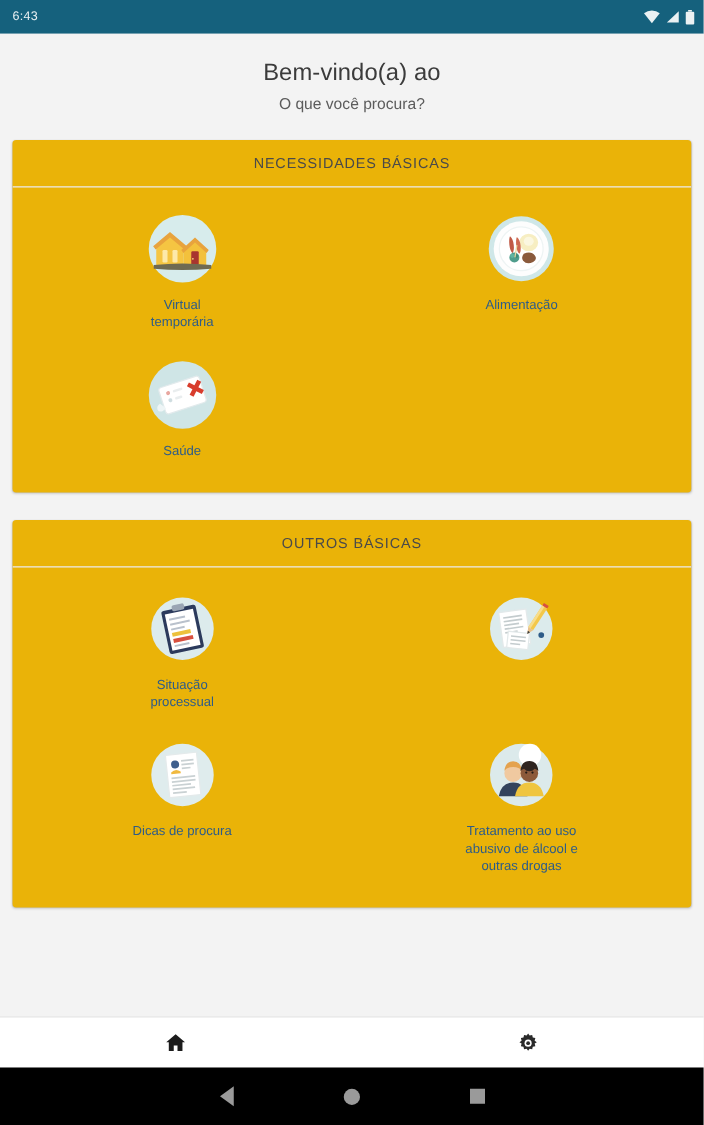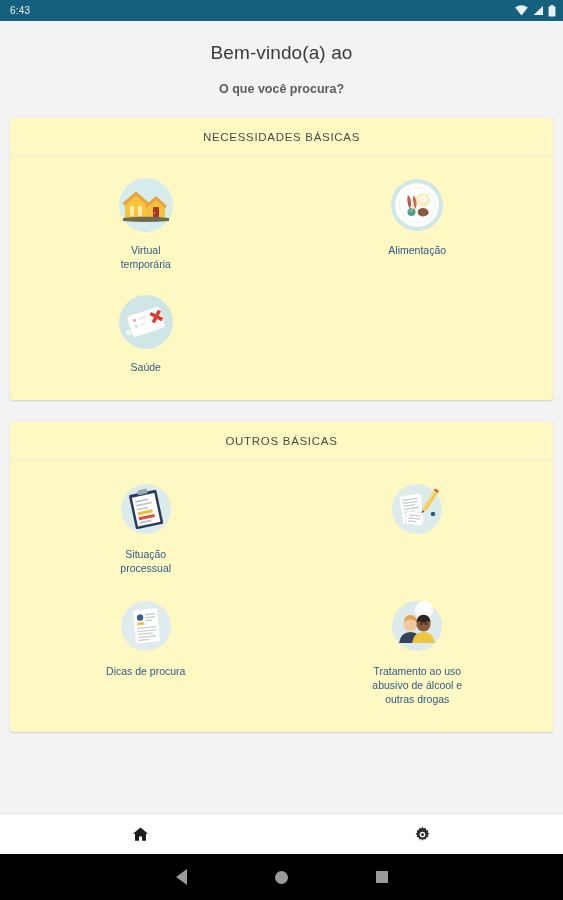--- a/index.html
+++ b/index.html
@@ -6,45 +6,45 @@
   html, body {
     width: 563px; height: 900px;
     font-family: "Liberation Sans", sans-serif;
     background: #f2f2f2;
     overflow: hidden;
   }
   #app { position: relative; width: 563px; height: 900px; display: flex; flex-direction: column; }
 
   
   .statusbar {
-    height: 21px; background: #15617d; color: #e6eef1;
+    height: 27px; background: #15617d; color: #e6eef1;
     display: flex; align-items: center; justify-content: space-between;
     padding: 0 7px 0 10px; flex: 0 0 auto;
   }
   .statusbar .clock { font-size: 10px; letter-spacing: .2px; color: #eaf1f3; }
   .sysicons { display: flex; align-items: center; gap: 4px; }
 
   
   .content {
     flex: 1 1 auto; background: #f3f3f3; overflow: hidden;
     display: flex; flex-direction: column; align-items: center;
   }
 
   .welcome { padding-top: 19px; text-align: center; width: 100%; }
   .welcome h1 {
     font-size: 19px; font-weight: 400; color: #3b3b3b;
     line-height: 25px; letter-spacing: .1px;
   }
   .welcome .sub {
-    margin-top: 17px; font-size: 12.5px; color: #5c5c5c; font-weight: 700;
+    margin-top: 5px; font-size: 12.5px; color: #5c5c5c; font-weight: 400;
   }
 
   
   .card {
-    width: 543px; background: #fef9c3; border-radius: 3px;
+    width: 543px; background: #eab308; border-radius: 3px;
     box-shadow: 0 1px 2px rgba(0,0,0,0.14), 0 0 1px rgba(0,0,0,0.10);
     margin-top: 22px; overflow: hidden;
   }
   .card-header {
     height: 38px; display: flex; align-items: center; justify-content: center;
     font-size: 11.5px; letter-spacing: .7px; color: #4a4a4a; font-weight: 400;
     border-bottom: 1px solid #ececec;
   }
   .grid { display: flex; flex-wrap: wrap; padding: 10px 0 14px; }
   .tile {

